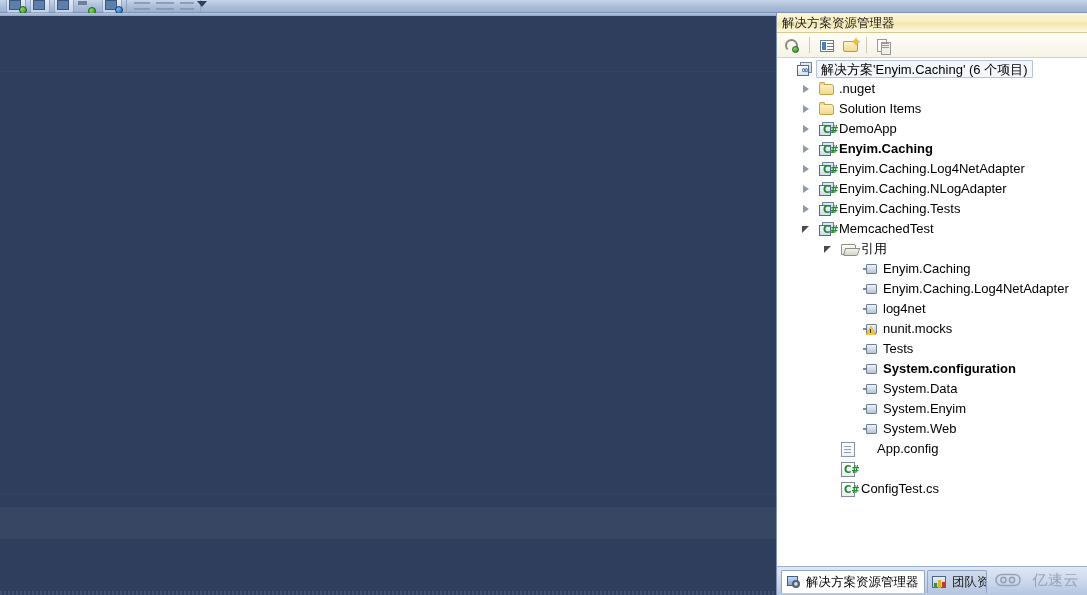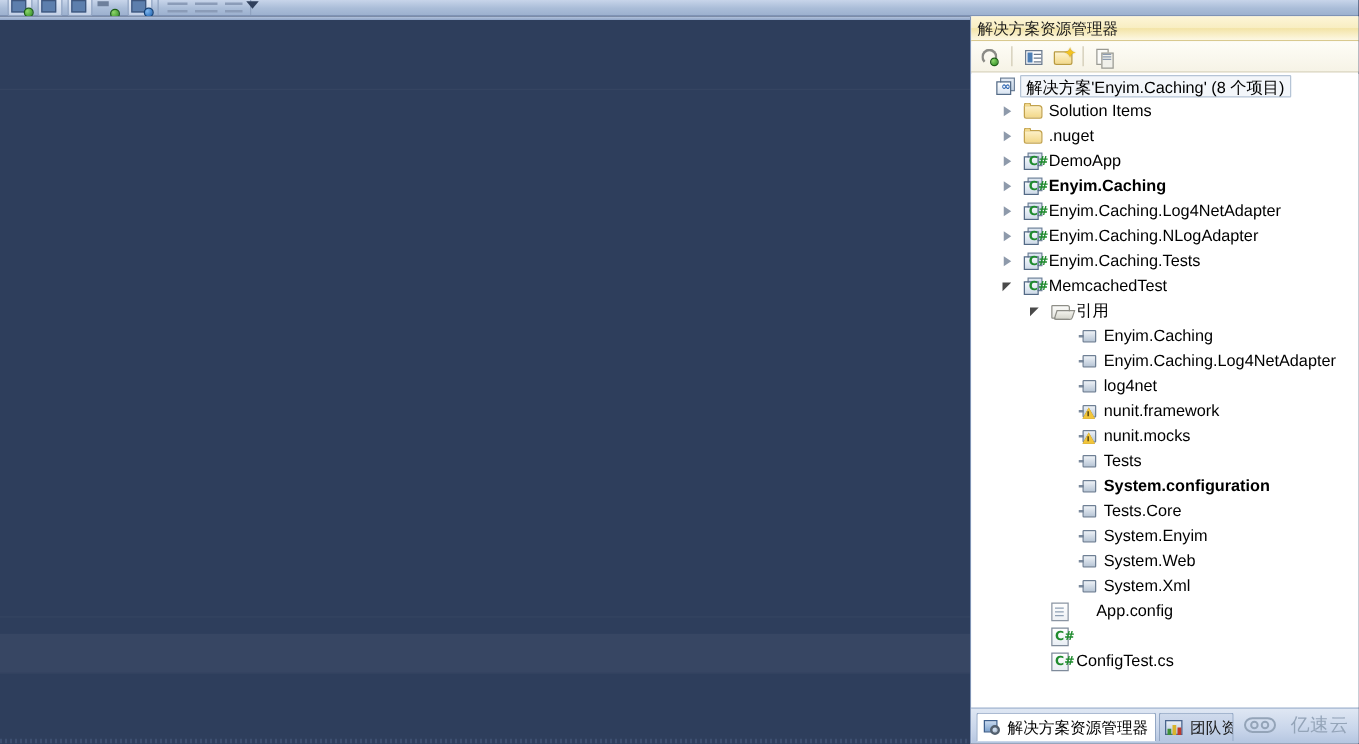--- a/index.html
+++ b/index.html
@@ -588,35 +588,35 @@
 
     <div id="tree">
         <div class="row selected">
           <span style="position:absolute;left:20px;top:0;width:16px;height:20px;">
             <span class="ico ico-csproj">
               <span class="back" style="background:linear-gradient(to bottom,#e4ecf6,#c2d2e4);"></span>
               <span class="front" style="background:linear-gradient(to bottom,#ffffff,#d8e4f2);"></span>
               <span class="hash" style="color:#2a63b0;font-size:9px;">∞</span>
             </span>
           </span>
-          <span class="label" style="position:absolute;left:40px;top:1px;">解决方案'Enyim.Caching' (8 个项目)</span>
+          <span class="label" style="position:absolute;left:40px;top:1px;">解决方案'Enyim.Caching' (6 个项目)</span>
         </div>
         <div class="row">
           <span class="twisty collapsed" style="left:26px;"></span>
           <span style="position:absolute;left:42px;top:0;width:16px;height:20px;">
             <span class="ico ico-folder"></span>
           </span>
-          <span class="label" style="position:absolute;left:62px;top:0px;">Solution Items</span>
+          <span class="label" style="position:absolute;left:62px;top:0px;">.nuget</span>
         </div>
         <div class="row">
           <span class="twisty collapsed" style="left:26px;"></span>
           <span style="position:absolute;left:42px;top:0;width:16px;height:20px;">
             <span class="ico ico-folder"></span>
           </span>
-          <span class="label" style="position:absolute;left:62px;top:0px;">.nuget</span>
+          <span class="label" style="position:absolute;left:62px;top:0px;">Solution Items</span>
         </div>
         <div class="row">
           <span class="twisty collapsed" style="left:26px;"></span>
           <span style="position:absolute;left:42px;top:0;width:16px;height:20px;">
             <span class="ico ico-csproj">
               <span class="back"></span>
               <span class="front"></span>
               <span class="hash">C#</span>
             </span>
           </span>
@@ -713,86 +713,66 @@
         </div>
         <div class="row">
           <span style="position:absolute;left:86px;top:0;width:16px;height:20px;">
             <span class="ico ico-ref">
               <span class="stub"></span>
               <span class="body"></span>
               <span class="warn"></span>
               <span class="warn-bang"></span>
             </span>
           </span>
-          <span class="label" style="position:absolute;left:106px;top:0px;">nunit.framework</span>
+          <span class="label" style="position:absolute;left:106px;top:0px;">nunit.mocks</span>
         </div>
         <div class="row">
           <span style="position:absolute;left:86px;top:0;width:16px;height:20px;">
             <span class="ico ico-ref">
               <span class="stub"></span>
               <span class="body"></span>
-              <span class="warn"></span>
-              <span class="warn-bang"></span>
-            </span>
-          </span>
-          <span class="label" style="position:absolute;left:106px;top:0px;">nunit.mocks</span>
+            </span>
+          </span>
+          <span class="label" style="position:absolute;left:106px;top:0px;">Tests</span>
         </div>
         <div class="row">
           <span style="position:absolute;left:86px;top:0;width:16px;height:20px;">
             <span class="ico ico-ref">
               <span class="stub"></span>
               <span class="body"></span>
             </span>
           </span>
-          <span class="label" style="position:absolute;left:106px;top:0px;">Tests</span>
+          <span class="label" style="position:absolute;left:106px;top:0px;font-weight:bold;">System.configuration</span>
         </div>
         <div class="row">
           <span style="position:absolute;left:86px;top:0;width:16px;height:20px;">
             <span class="ico ico-ref">
               <span class="stub"></span>
               <span class="body"></span>
             </span>
           </span>
-          <span class="label" style="position:absolute;left:106px;top:0px;font-weight:bold;">System.configuration</span>
+          <span class="label" style="position:absolute;left:106px;top:0px;">System.Data</span>
         </div>
         <div class="row">
           <span style="position:absolute;left:86px;top:0;width:16px;height:20px;">
             <span class="ico ico-ref">
               <span class="stub"></span>
               <span class="body"></span>
             </span>
           </span>
-          <span class="label" style="position:absolute;left:106px;top:0px;">Tests.Core</span>
+          <span class="label" style="position:absolute;left:106px;top:0px;">System.Enyim</span>
         </div>
         <div class="row">
           <span style="position:absolute;left:86px;top:0;width:16px;height:20px;">
             <span class="ico ico-ref">
               <span class="stub"></span>
               <span class="body"></span>
             </span>
           </span>
-          <span class="label" style="position:absolute;left:106px;top:0px;">System.Enyim</span>
-        </div>
-        <div class="row">
-          <span style="position:absolute;left:86px;top:0;width:16px;height:20px;">
-            <span class="ico ico-ref">
-              <span class="stub"></span>
-              <span class="body"></span>
-            </span>
-          </span>
           <span class="label" style="position:absolute;left:106px;top:0px;">System.Web</span>
-        </div>
-        <div class="row">
-          <span style="position:absolute;left:86px;top:0;width:16px;height:20px;">
-            <span class="ico ico-ref">
-              <span class="stub"></span>
-              <span class="body"></span>
-            </span>
-          </span>
-          <span class="label" style="position:absolute;left:106px;top:0px;">System.Xml</span>
         </div>
         <div class="row">
           <span style="position:absolute;left:64px;top:0;width:16px;height:20px;">
             <span class="ico ico-config"></span>
           </span>
           <span class="label" style="position:absolute;left:100px;top:0px;">App.config</span>
         </div>
         <div class="row">
           <span style="position:absolute;left:64px;top:0;width:16px;height:20px;">
             <span class="ico ico-cs">

